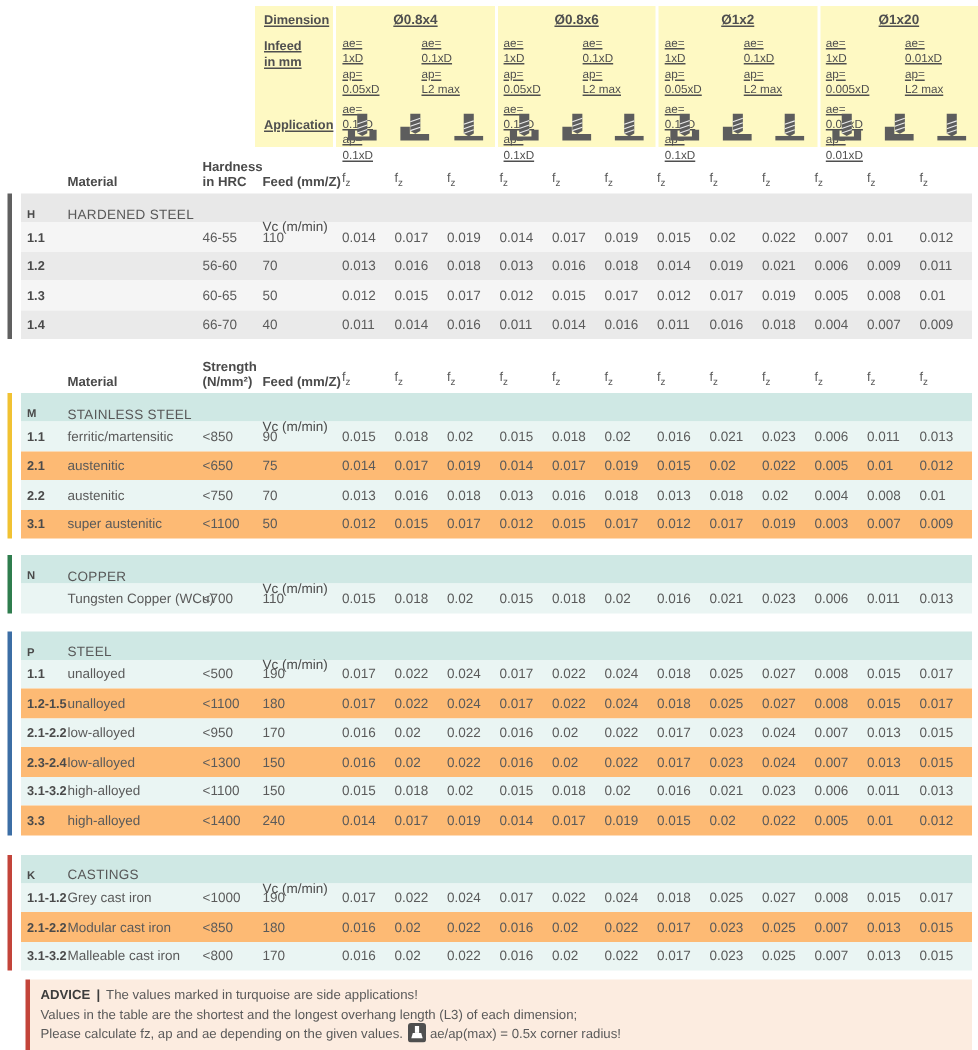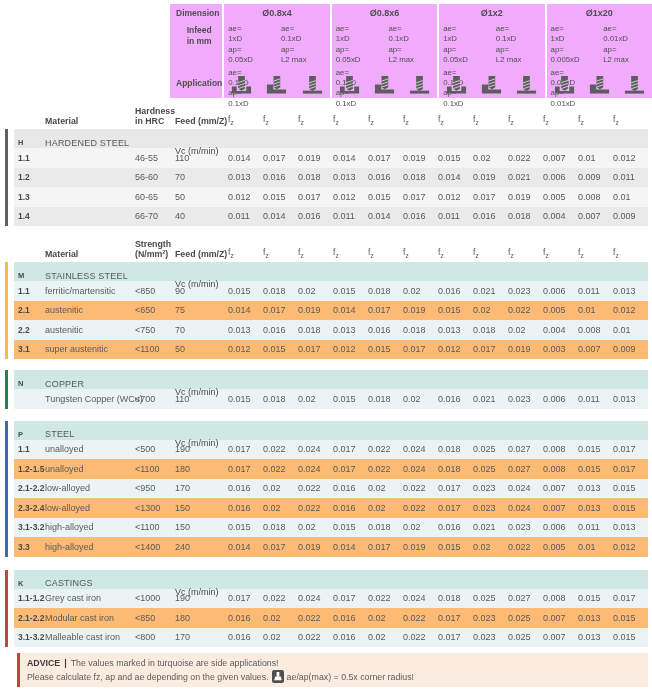--- a/index.html
+++ b/index.html
@@ -2,24 +2,24 @@
 <html><head>
 <meta charset="utf-8">
 <style>
   html,body{margin:0;padding:0;background:#fff;}
   .page{position:relative;width:652px;height:700px;overflow:hidden;background:#fff;
         font-family:"Liberation Sans",sans-serif;color:#4d4d4d;}
   sub{font-size:6.5px;}
 
   
   .tophdr{display:flex;gap:2px;margin:4px 0 0 170px;font-size:8.5px;color:#4f4f4f;}
-  .hcell{background:#f0abfc;}
+  .hcell{background:#fef9c3;text-decoration:underline;}
   .hlabelcol{width:56px;box-sizing:border-box;padding-left:6px;}
   .hl1{height:18px;line-height:18px;font-weight:bold;}
-  .hl2{height:46px;font-weight:bold;padding-top:3px;line-height:10.5px;box-sizing:border-box;text-align:center;}
+  .hl2{height:46px;font-weight:bold;padding-top:3px;line-height:10.5px;box-sizing:border-box;}
   .hl2 span{display:block;}
   .hl3{height:30px;font-weight:bold;display:flex;align-items:center;}
   .hgroup{width:124px;}
   .hg-dim{height:18px;line-height:18px;text-align:center;font-weight:bold;font-size:9px;}
   .hg-infeed{height:46px;display:grid;grid-template-columns:repeat(2,1fr);}
   .inf{padding:2px 0 0 4px;line-height:10.4px;font-size:7.8px;}
   .inf span{display:block;white-space:nowrap;}
   .hg-app{height:30px;display:grid;grid-template-columns:repeat(3,1fr);align-items:end;justify-items:center;}
   .app-icon{display:block;margin-bottom:2px;}
 
@@ -663,20 +663,21 @@
           <div class="fzv">0.007</div>
           <div class="fzv">0.013</div>
           <div class="fzv">0.015</div>
         </div>
       </div>
     </div>
 
   <div class="advice" id="advice" style="background: rgb(252, 236, 224);">
     <div class="advbar" id="advbar" style="background: rgb(195, 68, 58);"></div>
     <div class="advline"><b>ADVICE</b><b class="sep">|</b><span>The values marked in turquoise are side applications!</span></div>
+    <div class="advline">Values in the table are the shortest and the longest overhang length (L3) of each dimension;</div>
     <div class="advline"><span>Please calculate fz, ap and ae depending on the given values.</span><span id="adv-icon-slot"><svg class="adv-icon" width="12" height="13" viewBox="0 0 12 13">
             <rect width="12" height="13" rx="2" fill="#4f4f4f"></rect>
             <rect x="4.6" y="2" width="2.8" height="4.6" fill="#fff"></rect>
             <path d="M3.2 6.6h5.6l1 3.6H2.2z" fill="#fff"></path>
           </svg></span><span>ae/ap(max) = 0.5x corner radius!</span></div>
   </div>
 
 </div>
 
 </body></html>

